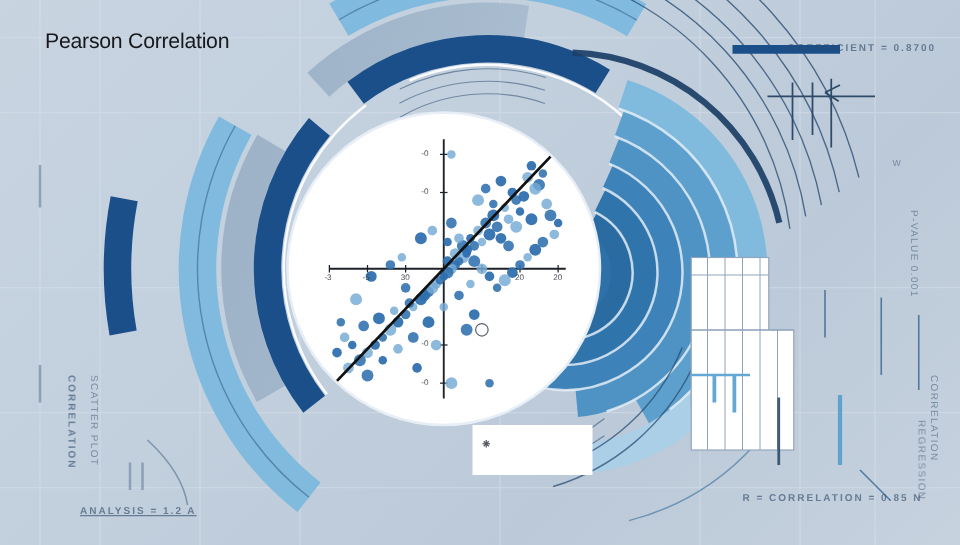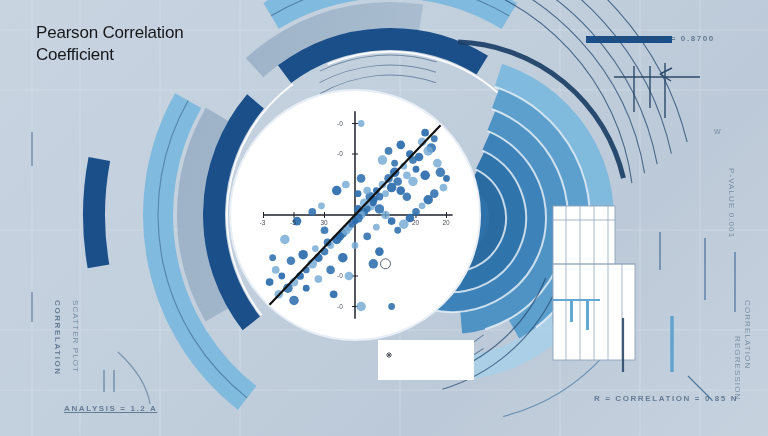--- a/index.html
+++ b/index.html
@@ -326,24 +326,23 @@
       <line x1="32" y1="132" x2="32" y2="166"></line>
       <line x1="32" y1="292" x2="32" y2="322"></line>
       <line x1="104" y1="370" x2="104" y2="392"></line>
       <line x1="114" y1="370" x2="114" y2="392"></line>
     </g>
     <path d="M118 352 Q146 378 150 404" fill="none" stroke="#6d87a2" stroke-width="1.3" opacity="0.8"></path>
   </svg>
 
   <div id="title">
     <span>Pearson Correlation</span><br>
-    <span>Coefficient</span>
   </div>
 
-  <div class="ghost" style="left:596px; top:34px;">COEFFICIENT = 0.8700</div>
+  <div class="ghost" style="left:630px; top:34px;">COEFFICIENT = 0.8700</div>
   <div class="ghost thin rot90" style="left:736px; top:168px;">P-VALUE 0.001</div>
   <div class="ghost thin rot90" style="left:752px; top:300px;">CORRELATION</div>
   <div class="ghost rot90" style="left:62px; top:300px;">CORRELATION</div>
   <div class="ghost thin rot90" style="left:80px; top:300px;">SCATTER PLOT</div>
   <div class="ghost" style="left:64px; top:404px;text-decoration:underline;">ANALYSIS = 1.2 A</div>
   <div class="ghost" style="left:594px; top:394px;">R = CORRELATION = 0.85 N</div>
   <div class="ghost thin rot90" style="left:742px; top:336px;">REGRESSION</div>
   <div class="ghost thin" style="left:714px; top:128px; font-size:7px;">W</div>
 
 <div class="axis-lbl" style="left: 259.5px; top: 219px;">-3</div>

